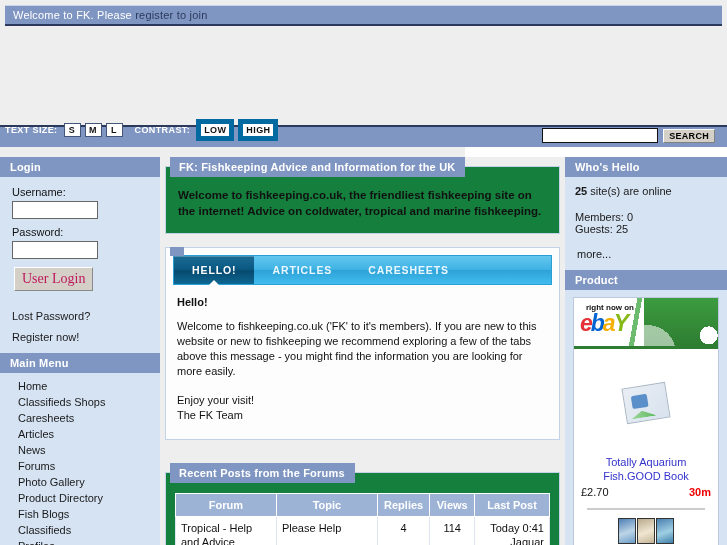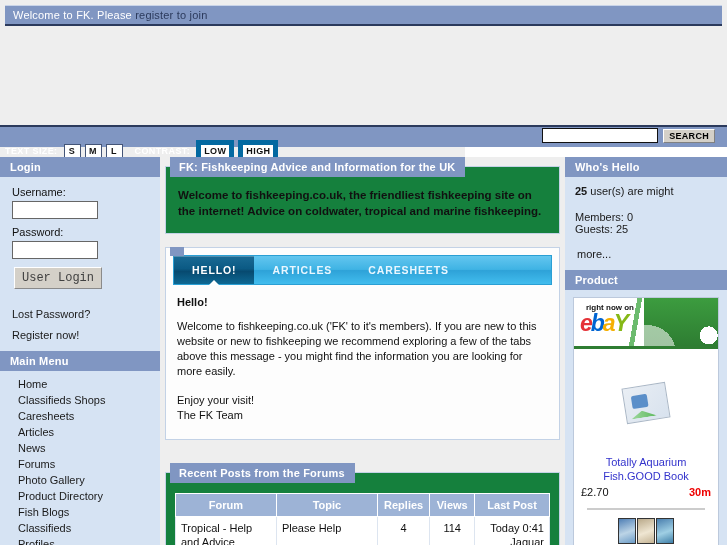--- a/index.html
+++ b/index.html
@@ -33,21 +33,21 @@
   }
 
   
   .accessbar {
     position: absolute; left: 0; top: 125px; width: 727px; height: 22px;
     background: #8096c2;
     border-top: 2px solid #2b3a5c;
     box-sizing: border-box;
   }
   .accesspanel {
-    position: absolute; left: 5px; top: 143px; height: 16px;
+    position: absolute; left: 5px; top: 122px; height: 16px;
     display: flex; align-items: center; gap: 4px;
     font-size: 9px; font-weight: bold; color: #ffffff; letter-spacing: .4px;
   }
   .accesspanel .lbl { margin-right: 2px; }
   .szbtn {
     display: inline-block; min-width: 11px; text-align: center;
     background: #ffffff; color: #111111;
     border: 1px solid #445577;
     font-size: 9px; font-weight: bold;
     padding: 0 2px; line-height: 12px; cursor: pointer;
@@ -107,22 +107,22 @@
   .field-label { margin: 1px 0 3px 2px; font-size: 11px; color: #111111; }
   .blockbody input.txt {
     width: 80px; height: 14px; border: 1px solid #666666;
     background: #ffffff; font-size: 11px; margin: 0 0 6px 2px;
     font-family: "Liberation Sans", sans-serif;
   }
   .loginbtn {
     margin: 2px 0 10px 4px;
     background: #d4d0c8; border: 1px solid #8a8a8a;
     border-top-color: #ffffff; border-left-color: #ffffff;
-    font-size: 12px; color: #404040; padding: 3px 7px; cursor: pointer;
-    font-family: Liberation Mono, monospace;
+    font-size: 14px; color: #be185d; padding: 3px 7px; cursor: pointer;
+    font-family: Liberation Serif, serif;
   }
   .sidelink {
     display: block; color: #1a1a1a; text-decoration: none;
     font-size: 11px; margin: 9px 0 0 2px;
   }
   .menulink {
     display: block; color: #1a1a1a; text-decoration: none;
     font-size: 11px; padding: 2px 0 2px 18px;
   }
 
@@ -372,21 +372,21 @@
       </div>
 
     </div>
 
     <div class="colRight">
 
       <div class="block">
         <div class="blockhead">Who's Hello</div>
         <div class="blockbody">
           <div style="margin-bottom:14px">
-            <b>25</b><span> user(s) are might</span>
+            <b>25</b><span> site(s) are online</span>
           </div>
           <div>Members: 0</div>
           <div>Guests: 25</div>
           <a class="sidelink" style="margin-top:13px" href="#">more...</a>
         </div>
       </div>
 
       <div class="block">
         <div class="blockhead">Product</div>
         <div class="advbody">

